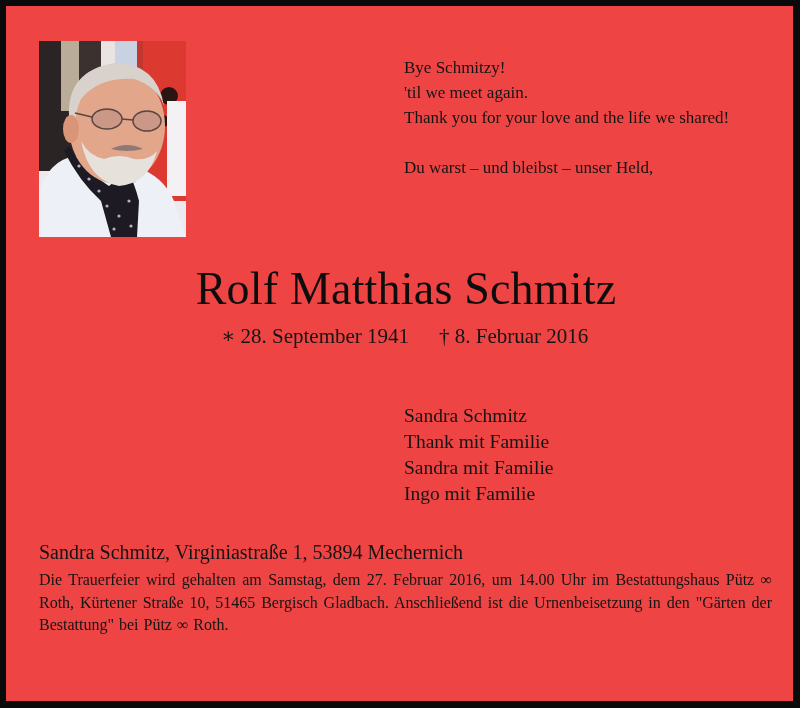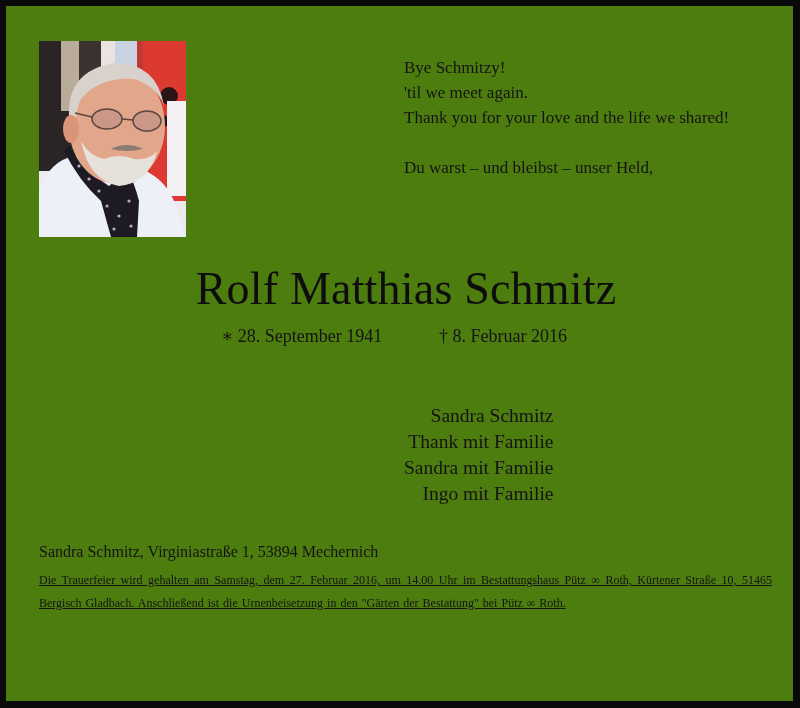--- a/index.html
+++ b/index.html
@@ -2,52 +2,51 @@
 <html><head>
   <meta charset="utf-8">
   <style>
     html, body { margin: 0; padding: 0; background: #ffffff; }
     body { width: 800px; height: 708px; position: relative; overflow: hidden; }
     .frame {
       position: absolute; left: 0; top: 0; width: 800px; height: 708px;
       box-sizing: border-box;
       border-style: solid; border-color: #0a0a0a;
       border-width: 6px 7px 7px 6px;
-      background: #4d7c0f;
+      background: #ef4444;
     }
     .serif { font-family: "Liberation Serif", "DejaVu Serif", serif; color: #141414; }
     .photo {
       position: absolute; left: 33px; top: 35px; width: 147px; height: 196px;
       overflow: hidden; background: #e9e6ee;
     }
     .poem {
       position: absolute; left: 398px; top: 49px; font-size: 17px; line-height: 25px;
       white-space: nowrap;
     }
     .poem .gap { height: 25px; }
     .name {
       position: absolute; left: 0; width: 800px; top: 255px; text-align: center;
       font-size: 46px; line-height: 56px; letter-spacing: 0.2px; color: #0d0d0d;
     }
     .dates {
-      position: absolute; top: 318px; font-size: 18px; line-height: 24px; white-space: nowrap;
+      position: absolute; top: 318px; font-size: 21px; line-height: 24px; white-space: nowrap;
     }
     .dates.birth { left: 215px; }
     .dates.death { left: 433px; text-align: center; }
     .family {
       position: absolute; left: 398px; top: 397px; font-size: 19.5px; line-height: 26px;
       white-space: nowrap;
-      text-align: right;
     }
     .address {
-      position: absolute; left: 33px; top: 535px; font-size: 16px; line-height: 22px; white-space: nowrap;
+      position: absolute; left: 33px; top: 535px; font-size: 20px; line-height: 22px; white-space: nowrap;
     }
     .para {
-      position: absolute; left: 33px; width: 733px; font-size: 12px; line-height: 22.5px;
-      text-align: justify; text-align-last: left; text-decoration: underline;
+      position: absolute; left: 33px; width: 733px; font-size: 16px; line-height: 22.5px;
+      text-align: justify; text-align-last: left;
     }
     .para.p1 { top: 563px; word-spacing: 1px; }
     .para.p2 { top: 633px; }
   </style>
 </head>
 <body>
 
 <div class="frame">
 
   <div class="photo">

